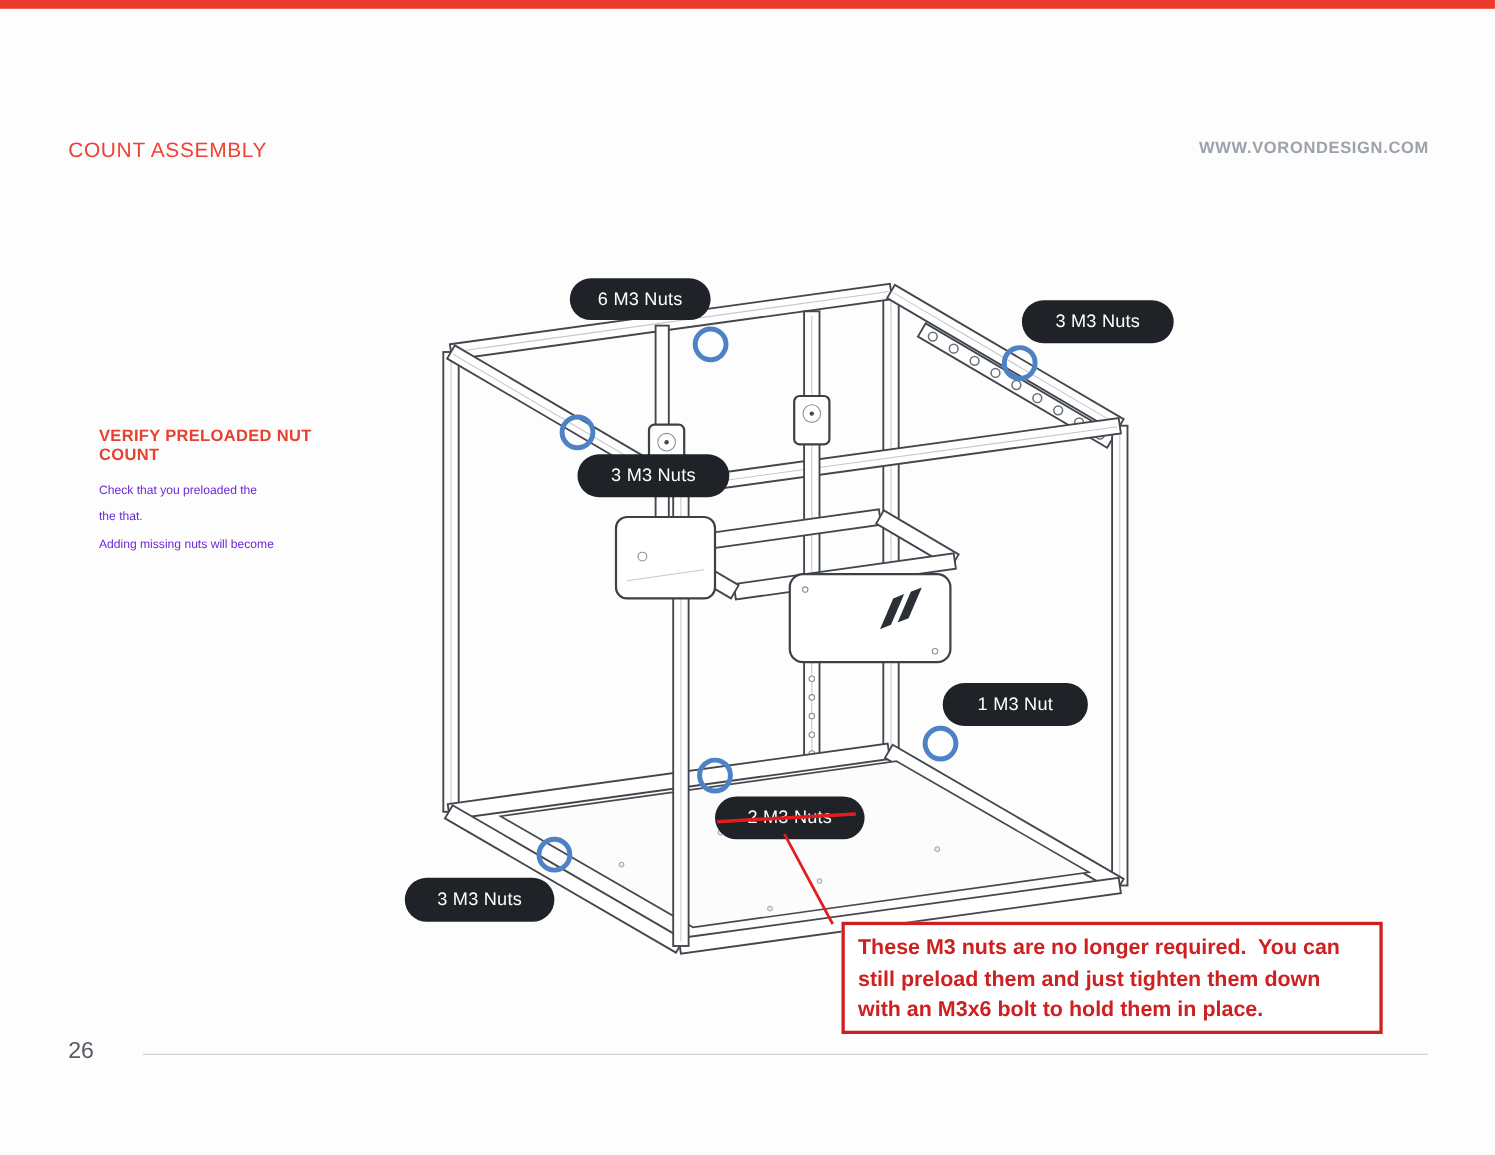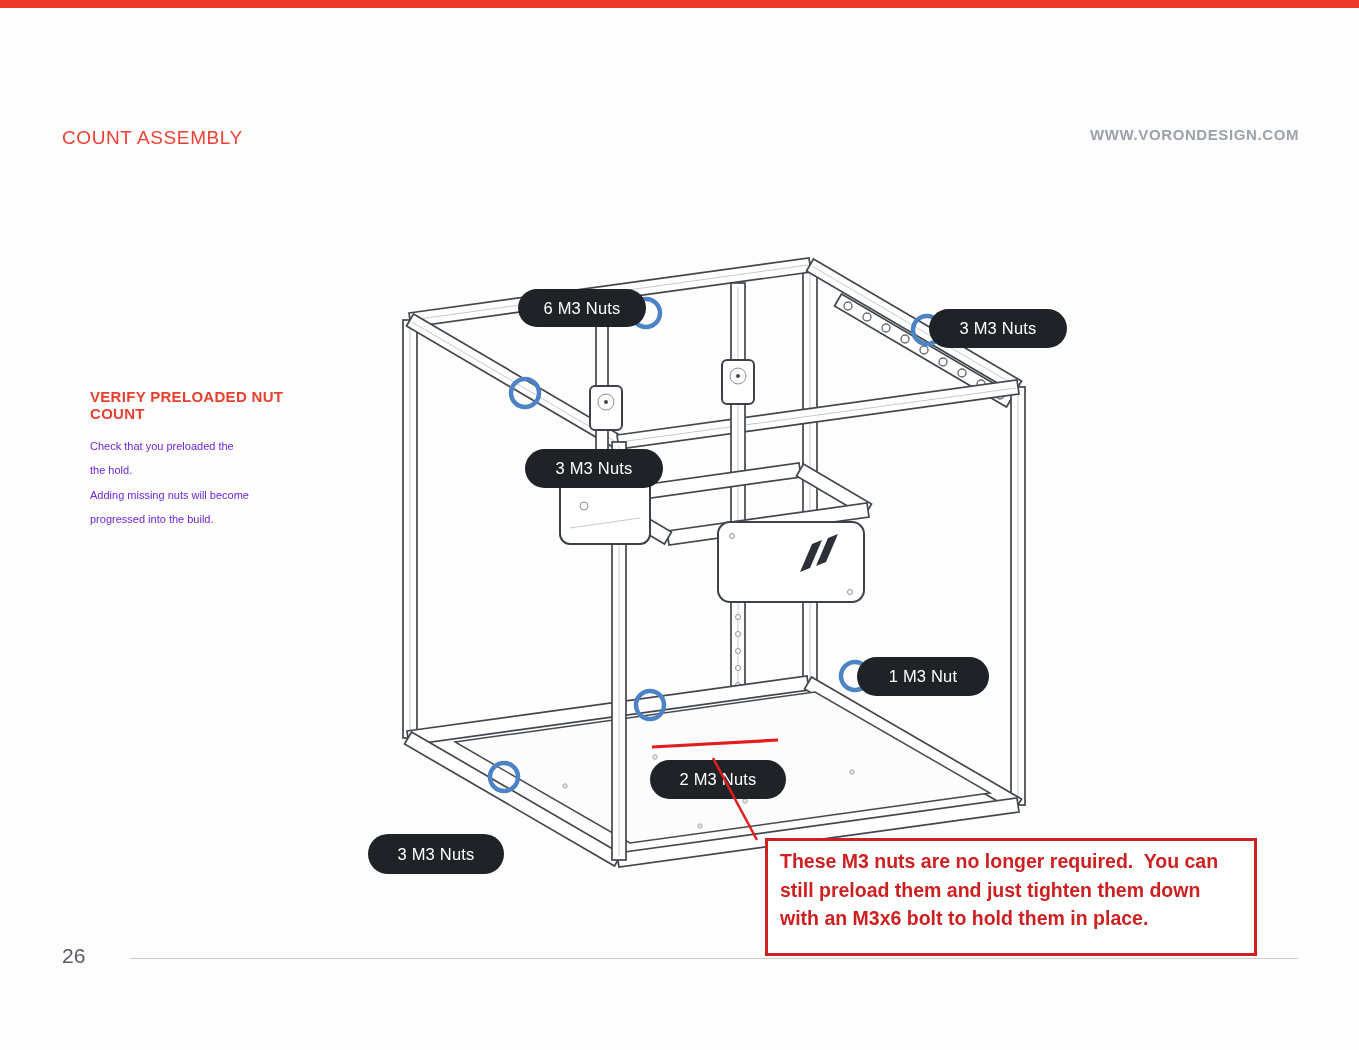--- a/index.html
+++ b/index.html
@@ -19,60 +19,59 @@
   .hdr-url{
     position:absolute;right:60px;top:126px;
     font-size:15px;color:#9ca2a9;letter-spacing:.6px;font-weight:700;
   }
   .note{position:absolute;left:90px;top:388px;width:250px;}
   .note-title{font-size:15px;font-weight:700;color:#e8402f;letter-spacing:.3px;margin-bottom:12px;}
   .note-line{font-size:11px;color:#6d28d9;line-height:24.3px;}
   .pill{
     position:absolute;background:#1f2227;color:#fff;
     border-radius:20px;display:flex;align-items:center;justify-content:center;
-    font-size:16.5px;letter-spacing:.2px;z-index:3;margin-top:36px;
+    font-size:16.5px;letter-spacing:.2px;z-index:3;
   }
   .diagram-svg{position:absolute;left:0;top:0;z-index:1;}
   .overlay-svg{position:absolute;left:0;top:0;z-index:5;pointer-events:none;}
   .beam{fill:#ffffff;stroke:#42474d;stroke-width:1.7;}
   .groove{stroke:#c6c9cc;stroke-width:1;}
   .hole{fill:#ffffff;stroke:#6a6f75;stroke-width:1.4;}
   .smallhole{fill:#ffffff;stroke:#8c9196;stroke-width:1;}
   .plate{fill:#fcfcfd;stroke:#45494f;stroke-width:1.5;}
   .pdot{fill:#e7e9ec;stroke:#9aa0a6;stroke-width:.9;}
   .blk{fill:#ffffff;stroke:#3c4147;stroke-width:2;}
   .hl{fill:none;stroke:#4d82c4;stroke-width:4.5;}
   .redline{stroke:#e11d1d;fill:none;}
   .annot{
     position:absolute;left:765px;top:838px;width:462px;
     border:3px solid #ce2020;background:#ffffff;
-    padding:6px 12px 20px 12px;z-index:6;
+    padding:6px 12px 4px 12px;z-index:6;
   }
   .annot-line{
     font-size:19.5px;font-weight:700;color:#ce2020;line-height:28.5px;white-space:pre-wrap;
   }
   .pagenum{position:absolute;left:62px;top:944px;font-size:21px;color:#565b61;}
   .footline{position:absolute;left:130px;top:958px;width:1168px;height:1px;background:#caccd0;}
 </style>
 </head>
 <body>
 
 <div class="page">
 
   <div class="topbar"></div>
 
   <div class="hdr-title">COUNT ASSEMBLY</div>
   <div class="hdr-url">WWW.VORONDESIGN.COM</div>
 
   <div class="note">
     <div class="note-title">VERIFY PRELOADED NUT COUNT</div>
     <div class="note-line">Check that you preloaded the</div>
-    <div class="note-line">the hold.</div>
+    <div class="note-line">the that.</div>
     <div class="note-line">Adding missing nuts will become</div>
-    <div class="note-line">progressed into the build.</div>
   </div>
 
   <svg class="diagram-svg" width="1359" height="1050" viewBox="0 0 1359 1050">
     <g>
 
       <rect class="beam" x="803" y="265" width="14" height="418"></rect>
       <line class="groove" x1="810" y1="268" x2="810" y2="680"></line>
 
       <path class="beam" d="M409,313 L809,258 L811,272 L411,327 Z"></path>
       <line class="groove" x1="412" y1="320" x2="808" y2="265"></line>

